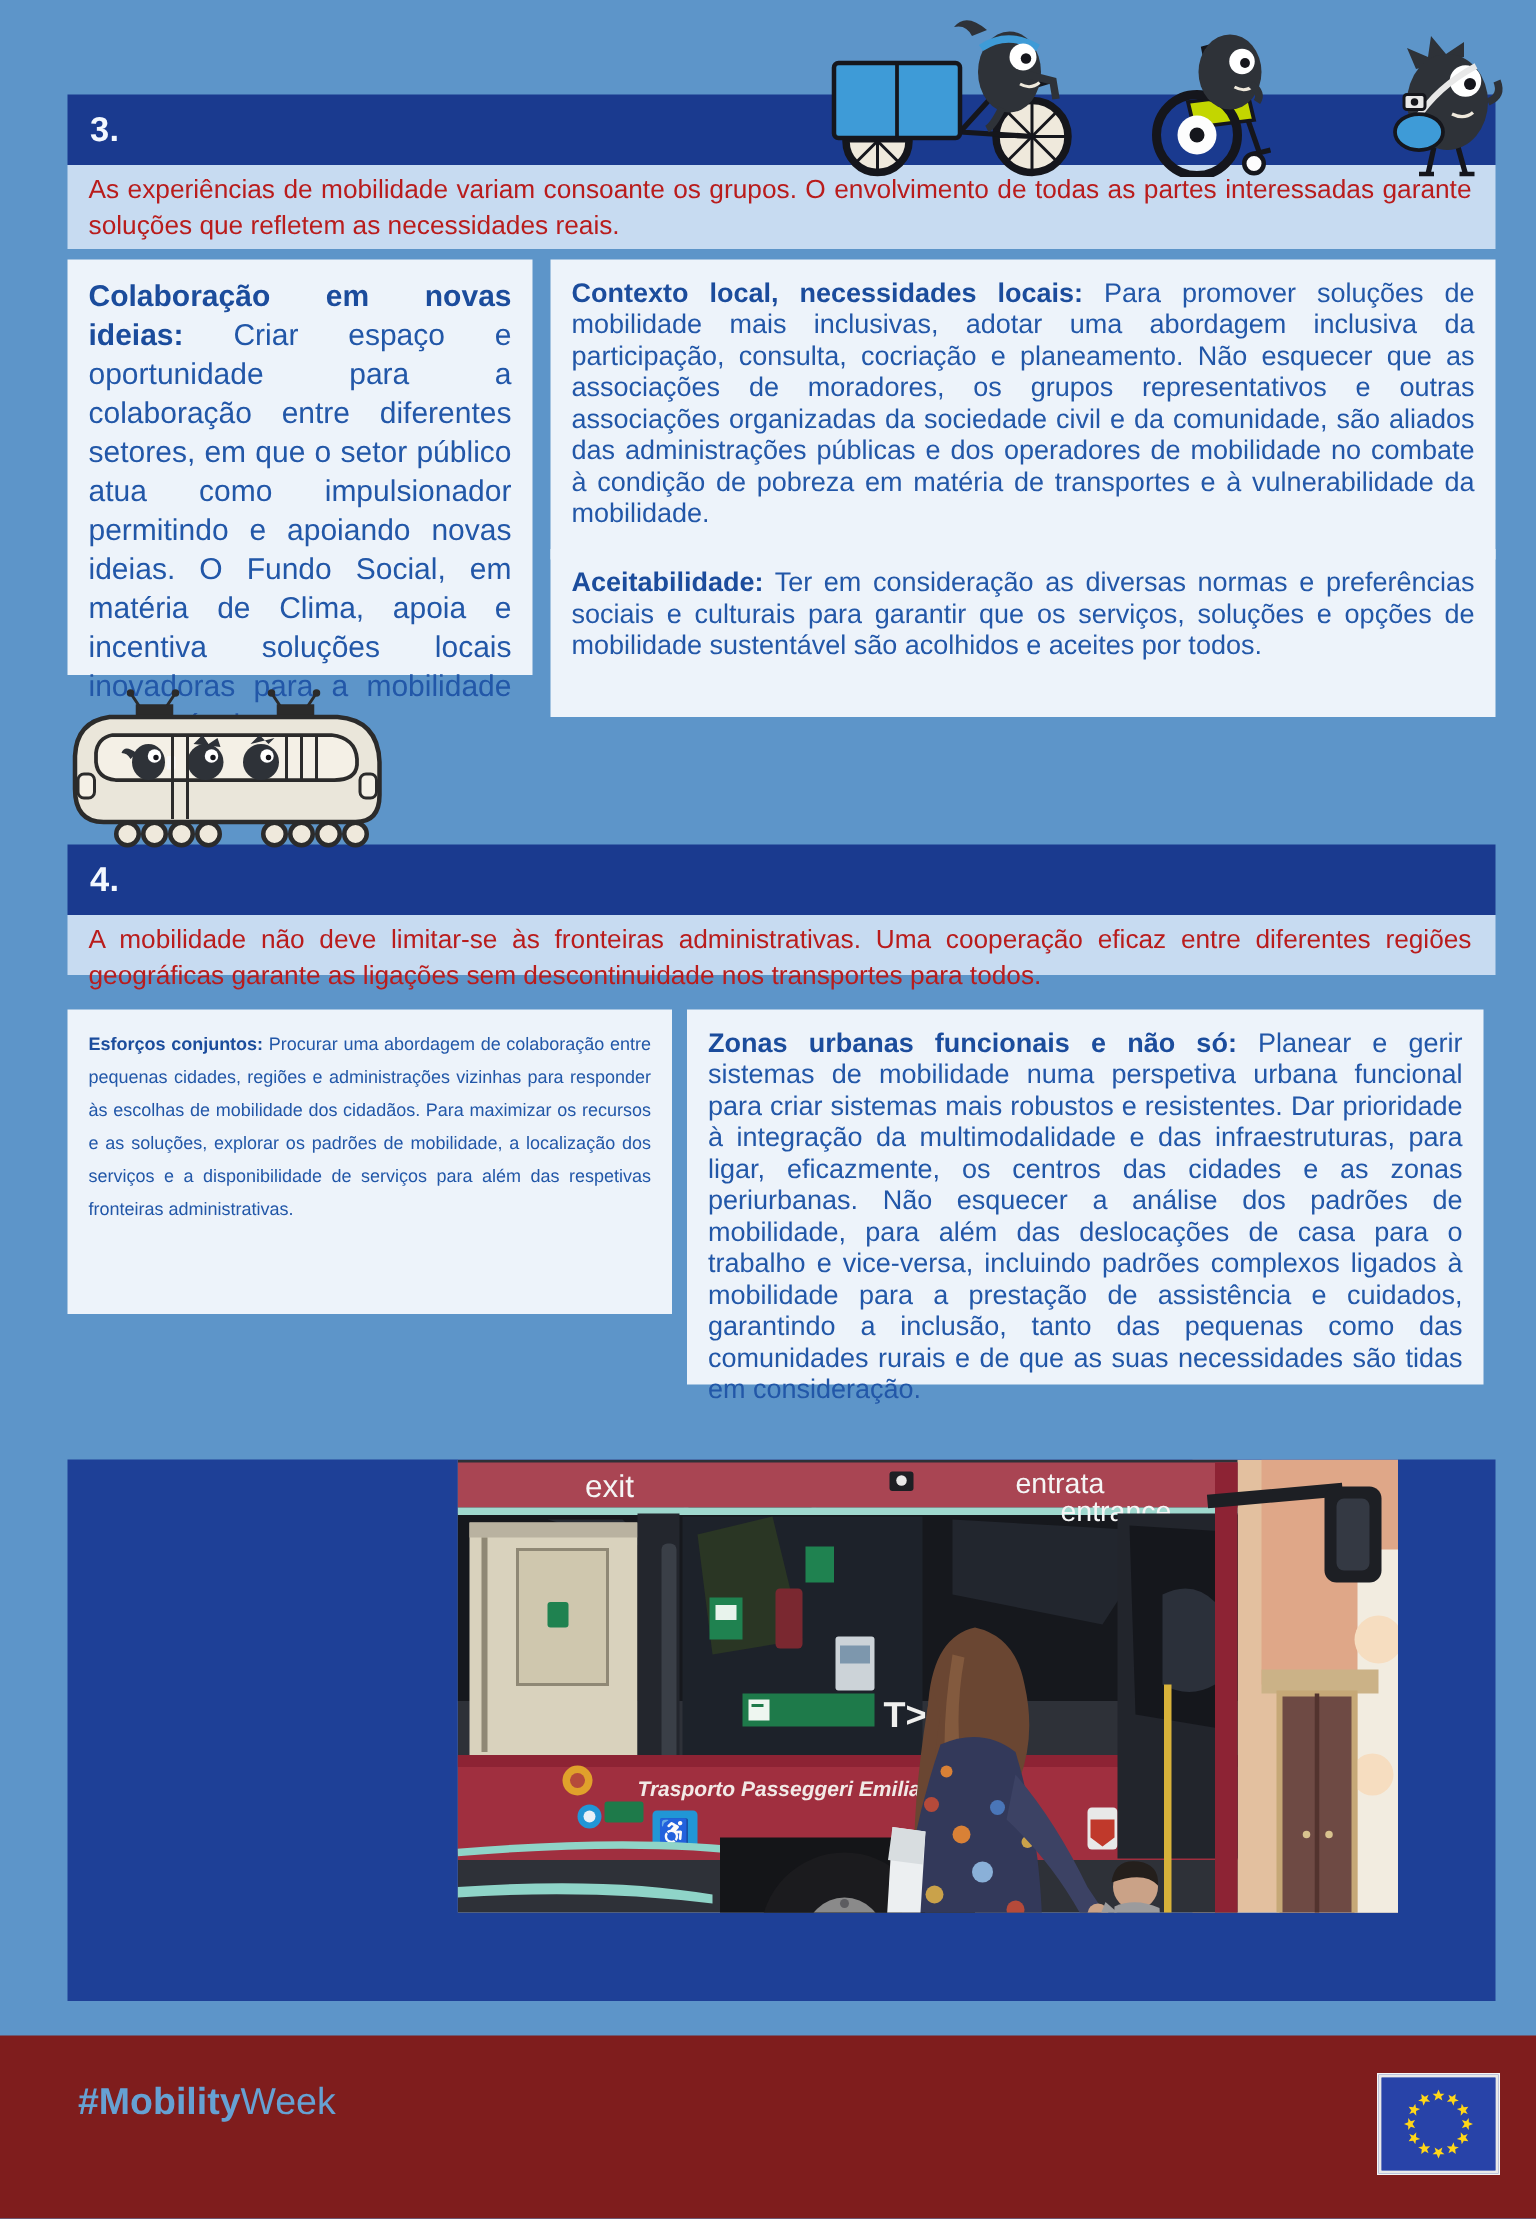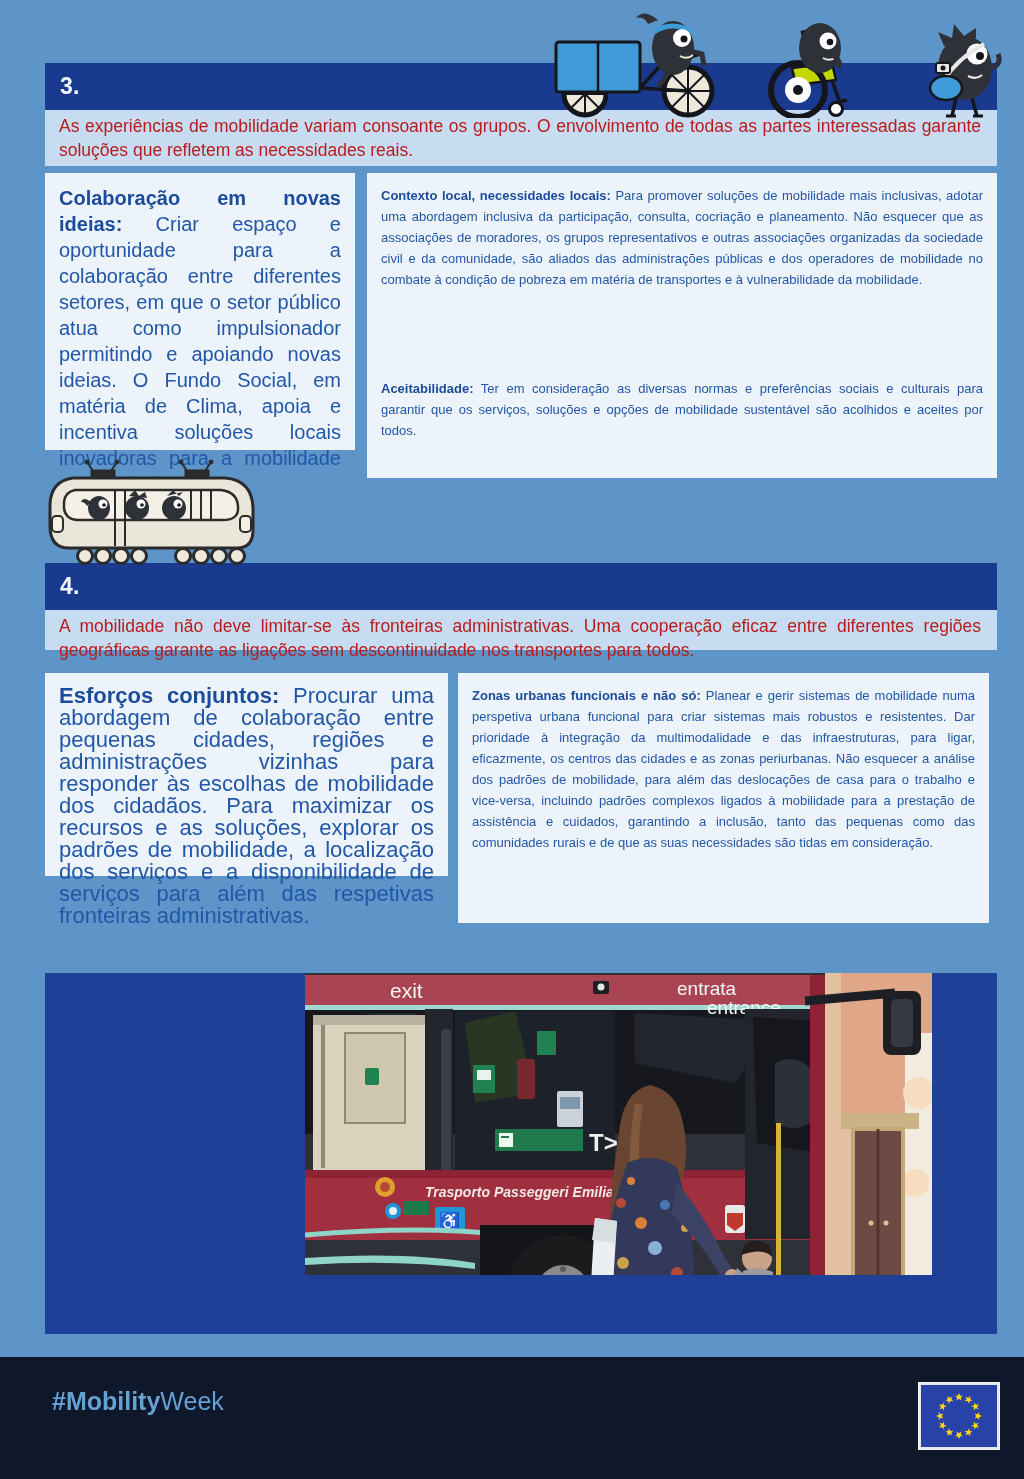--- a/index.html
+++ b/index.html
@@ -7,26 +7,26 @@
   body{position:relative;background:#5d95c9;font-family:"Liberation Sans",sans-serif;overflow:hidden}
   .band{position:absolute;left:45px;width:952px;height:47px;background:#1a3a8f;color:#f3f8ff;
         display:flex;align-items:center;font-weight:bold;font-size:23px;z-index:1;letter-spacing:.2px}
   .band .num{padding-left:15px;width:82px;flex:0 0 auto}
   .intro{position:absolute;left:45px;width:952px;background:#c7dbf1;color:#b91c1c;
          font-size:17.5px;line-height:24px;text-align:justify;padding:4px 16px 5px 14px}
   .box{position:absolute;background:#edf3fa;color:#2257a8;text-align:justify;padding:12px 14px}
   .box p{margin:0}
   .lead{font-weight:bold;color:#1b4c9c}
   .t-lg{font-size:20px;line-height:26px}
-  .t-sm{font-size:13px;line-height:21px}
+  .t-sm{font-size:18px;line-height:21px}
   .characters{position:absolute;left:540px;top:6px;width:480px;height:112px;z-index:2}
   .tram{position:absolute;left:43px;top:458px;width:220px;height:108px;z-index:2}
   .photo-band{position:absolute;left:45px;top:973px;width:952px;height:361px;background:#1e4097}
   .photo{position:absolute;left:260px;top:0;width:627px;height:302px;overflow:hidden}
-  .footer{position:absolute;left:0;top:1357px;width:1024px;height:122px;background:#0f172a}
+  .footer{position:absolute;left:0;top:1357px;width:1024px;height:122px;background:#7f1d1d}
   .hashtag{position:absolute;left:52px;top:30px;font-size:25px;color:#66a1d3}
   .hashtag .bold{font-weight:bold}
   .eu-flag{position:absolute;left:919px;top:26px;width:80px;height:66px;background:#2843a8;
            border:2px solid #e9e9e9;box-shadow:0 0 0 1px #f6f6f6}
   svg text{font-family:"Liberation Sans",sans-serif}
 </style>
 </head>
 <body>
 
 <svg class="characters" viewBox="0 0 480 112">
@@ -156,21 +156,21 @@
   <rect x="9" y="58" width="11" height="16" rx="4" fill="#f4f0e6" stroke="#2b2b2b" stroke-width="2"></rect>
   <rect x="197" y="58" width="11" height="16" rx="4" fill="#f4f0e6" stroke="#2b2b2b" stroke-width="2"></rect>
 </svg>
 
 <div class="band" style="top:563px">
   <span class="num">4.</span>
 </div>
 
 <div class="intro" style="top:610px;height:40px">A mobilidade não deve limitar-se às fronteiras administrativas. Uma cooperação eficaz entre diferentes regiões geográficas garante as ligações sem descontinuidade nos transportes para todos.</div>
 
-<div class="box t-sm" style="left:45px;top:673px;width:403px;height:203px;font-size:22px;line-height:22px">
+<div class="box t-sm" style="left:45px;top:673px;width:403px;height:203px;font-size:12px;line-height:22px">
   <p><span class="lead">Esforços conjuntos:</span> <span>Procurar uma abordagem de colaboração entre pequenas cidades, regiões e administrações vizinhas para responder às escolhas de mobilidade dos cidadãos. Para maximizar os recursos e as soluções, explorar os padrões de mobilidade, a localização dos serviços e a disponibilidade de serviços para além das respetivas fronteiras administrativas.</span></p>
 </div>
 
 <div class="box t-sm" style="left:458px;top:673px;width:531px;height:250px">
   <p><span class="lead">Zonas urbanas funcionais e não só:</span> <span>Planear e gerir sistemas de mobilidade numa perspetiva urbana funcional para criar sistemas mais robustos e resistentes. Dar prioridade à integração da multimodalidade e das infraestruturas, para ligar, eficazmente, os centros das cidades e as zonas periurbanas. Não esquecer a análise dos padrões de mobilidade, para além das deslocações de casa para o trabalho e vice-versa, incluindo padrões complexos ligados à mobilidade para a prestação de assistência e cuidados, garantindo a inclusão, tanto das pequenas como das comunidades rurais e de que as suas necessidades são tidas em consideração.</span></p>
 </div>
 
 <div class="photo-band">
   <div class="photo">
     <svg viewBox="0 0 627 361" width="627" height="361">

